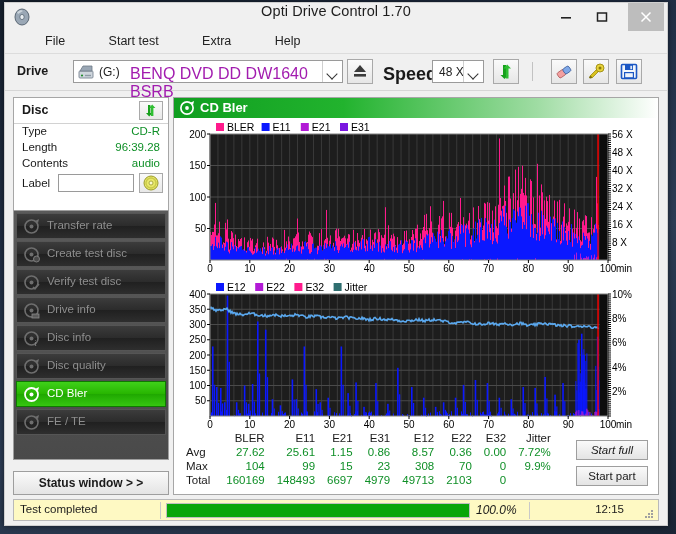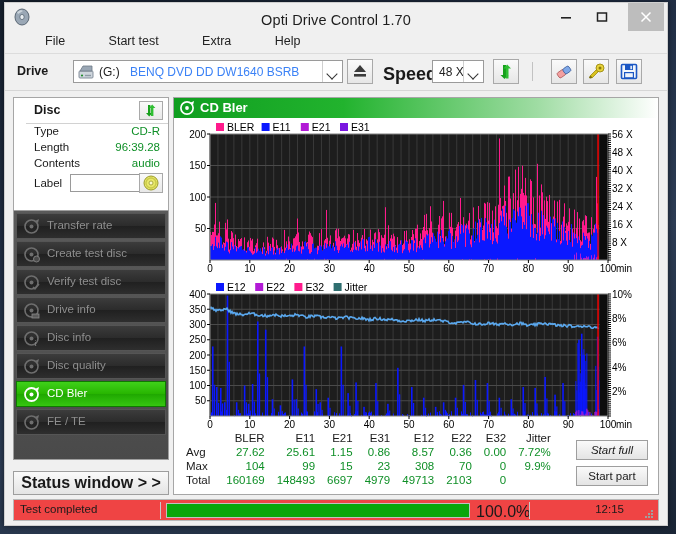--- a/index.html
+++ b/index.html
@@ -11,39 +11,39 @@
   }
   
   #win{
     position:absolute;left:4px;top:2px;width:664px;height:524px;
     background:#f0f0f0;border:1px solid #cfcfcf;box-sizing:border-box;
     box-shadow:0 0 6px rgba(0,0,0,.55);
   }
   #titlebar{height:28px;position:relative;background:#f0f0f0;}
   #titleicon{position:absolute;left:8px;top:5px;width:18px;height:18px;}
   #titletext{
-    position:absolute;left:0;right:0;top:9px;text-align:center;
+    position:absolute;left:0;right:0;top:0;text-align:center;
     font-size:14.5px;color:#1d1d1d;letter-spacing:.1px;
   }
   .wbtn{position:absolute;top:0;height:28px;width:36px;cursor:default;}
   #b-min{right:83px;} #b-max{right:47px;} #b-close{right:3px;background:#bdbdbd;}
   .wbtn svg{position:absolute;left:50%;top:50%;transform:translate(-50%,-50%);}
   
   #menubar{height:22px;border-bottom:1px solid #dcdcdc;background:#f0f0f0;padding-left:10px;}
   .menuitem{display:inline-block;font-size:12.5px;color:#222;padding:3px 9px 3px 6px;cursor:default;margin-left:24px;}
   
   #toolbar{height:36px;background:#f0f0f0;position:relative;border-bottom:1px solid #d6d6d6;}
   #drvlbl{position:absolute;left:12px;top:10px;font-size:12.5px;font-weight:bold;color:#1a1a1a;}
   #drvbox{
     position:absolute;left:68px;top:6px;width:270px;height:23px;
     background:#fff;border:1px solid #9a9a9a;box-sizing:border-box;
   }
   #drvicon{position:absolute;left:3px;top:2px;width:18px;height:18px;}
   #drvletter{position:absolute;left:25px;top:4px;font-size:12px;color:#222;}
-  #drvname{position:absolute;left:56px;top:4px;font-size:12px;color:#3b82f6;}
+  #drvname{position:absolute;left:56px;top:4px;font-size:16px;color:#a21caf;}
   .cbarrow{position:absolute;right:0;top:0;width:19px;height:100%;border-left:1px solid #cfcfcf;}
   .cbarrow:after{
     content:"";position:absolute;left:5px;top:9px;width:7px;height:7px;
     border-left:1.6px solid #333;border-bottom:1.6px solid #333;transform:rotate(-45deg);
   }
   .tbtn{
     position:absolute;top:5px;height:25px;background:linear-gradient(#fafafa,#e6e6e6);
     border:1px solid #a9a9a9;box-sizing:border-box;
   }
   #ejectbtn{left:342px;width:26px;}
@@ -54,21 +54,21 @@
   #sep1{position:absolute;left:527px;top:8px;width:1px;height:19px;background:#c2c2c2;}
   #erasebtn{left:546px;width:26px;}
   #toolsbtn{left:578px;width:26px;}
   #savebtn{left:611px;width:26px;}
   
   #content{position:absolute;left:0;top:86px;right:0;bottom:0;}
   
   #leftcol{position:absolute;left:8px;top:8px;width:156px;bottom:30px;}
   #discpanel{
     position:absolute;left:0;top:0;width:156px;height:138px;
-    background:#fff;border:1px solid #a6a6a6;box-sizing:border-box;padding-left:12px;
+    background:#fff;border:1px solid #a6a6a6;box-sizing:border-box;
   }
   #dphdr{position:relative;height:25px;border-bottom:1px solid #d2d2d2;}
   #dphdr span{position:absolute;left:8px;top:5px;font-size:12.5px;font-weight:bold;color:#1a1a1a;}
   #dprefresh{position:absolute;right:5px;top:3px;width:24px;height:19px;background:linear-gradient(#fafafa,#e8e8e8);border:1px solid #a9a9a9;box-sizing:border-box;}
   .drow{position:relative;height:16px;font-size:11.5px;}
   .drow .k{position:absolute;left:8px;top:1px;color:#1a1a1a;}
   .drow .v{position:absolute;right:8px;top:1px;color:#0f8f27;}
   #labelrow{position:relative;height:24px;}
   #labelrow .k{position:absolute;left:8px;top:5px;font-size:11.5px;color:#1a1a1a;}
   #labelinput{position:absolute;left:44px;top:2px;width:76px;height:18px;background:#fff;border:1px solid #9a9a9a;box-sizing:border-box;font-size:11px;padding:0 3px;color:#222;}
@@ -85,21 +85,21 @@
   .navbtn.active{
     background:linear-gradient(#3fd11a 0%,#27b500 50%,#1fa800 51%,#36c711 100%);
     border:1px solid #0e7a00;
   }
   .navbtn .nicon{position:absolute;left:6px;top:4px;width:17px;height:17px;}
   .navbtn .nlbl{position:absolute;left:30px;top:5px;font-size:11.5px;color:#8e8e8e;}
   .navbtn.active .nlbl{color:#ffffff;}
   #statuswin{
     position:absolute;left:0;bottom:0;width:156px;height:24px;
     background:linear-gradient(#fafafa,#e4e4e4);border:1px solid #9e9e9e;box-sizing:border-box;
-    text-align:center;font-size:16px;color:#1a1a1a;line-height:22px;font-weight:bold;
+    text-align:center;font-size:12px;color:#1a1a1a;line-height:22px;font-weight:bold;
   }
   
   #rightpanel{
     position:absolute;left:168px;top:8px;right:8px;bottom:30px;
     background:#fff;border:1px solid #a6a6a6;box-sizing:border-box;
   }
   #cdhdr{
     position:relative;height:20px;
     background:linear-gradient(90deg,#0f9e1f 0%,#22b32e 35%,#9fdca3 75%,#ffffff 100%);
   }
@@ -115,27 +115,27 @@
   #statstable td.rl{color:#1a1a1a;text-align:left;padding-left:2px;padding-right:10px;}
   .actbtn{
     position:absolute;right:10px;width:72px;height:20px;
     background:linear-gradient(#fafafa,#e4e4e4);border:1px solid #9e9e9e;box-sizing:border-box;
     font-size:11.5px;color:#1a1a1a;text-align:center;line-height:18px;
   }
   #btnfull{top:10px;font-style:italic;} #btnpart{top:36px;}
   
   #statusbar{
     position:absolute;left:8px;right:8px;bottom:4px;height:22px;
-    border:1px solid #b9b9b9;background:#ef4444;box-sizing:border-box;padding-left:28px;
+    border:1px solid #b9b9b9;background:#fef9c3;box-sizing:border-box;padding-left:28px;
   }
   #sbtext{position:absolute;left:6px;top:3px;font-size:11.5px;color:#1a1a1a;}
   #sbsep1{position:absolute;left:146px;top:2px;width:1px;height:17px;background:#c9c9c9;}
   #sbbar{position:absolute;left:152px;top:3px;width:304px;height:15px;background:#fff;border:1px solid #c0c0c0;box-sizing:border-box;}
   #sbbarfill{position:absolute;left:0;top:0;height:100%;background:#0aa60a;}
-  #sbpct{position:absolute;left:462px;top:3px;font-size:16px;color:#1a1a1a;}
+  #sbpct{position:absolute;left:462px;top:3px;font-size:12px;color:#1a1a1a;font-style:italic;}
   #sbsep2{position:absolute;left:515px;top:2px;width:1px;height:17px;background:#c9c9c9;}
   #sbtime{position:absolute;right:34px;top:3px;font-size:11.5px;color:#1a1a1a;}
   #sbgrip{position:absolute;right:3px;bottom:2px;width:12px;height:12px;}
 </style>
 </head>
 <body>
 
 <div id="win">
 
   <div id="titlebar">

